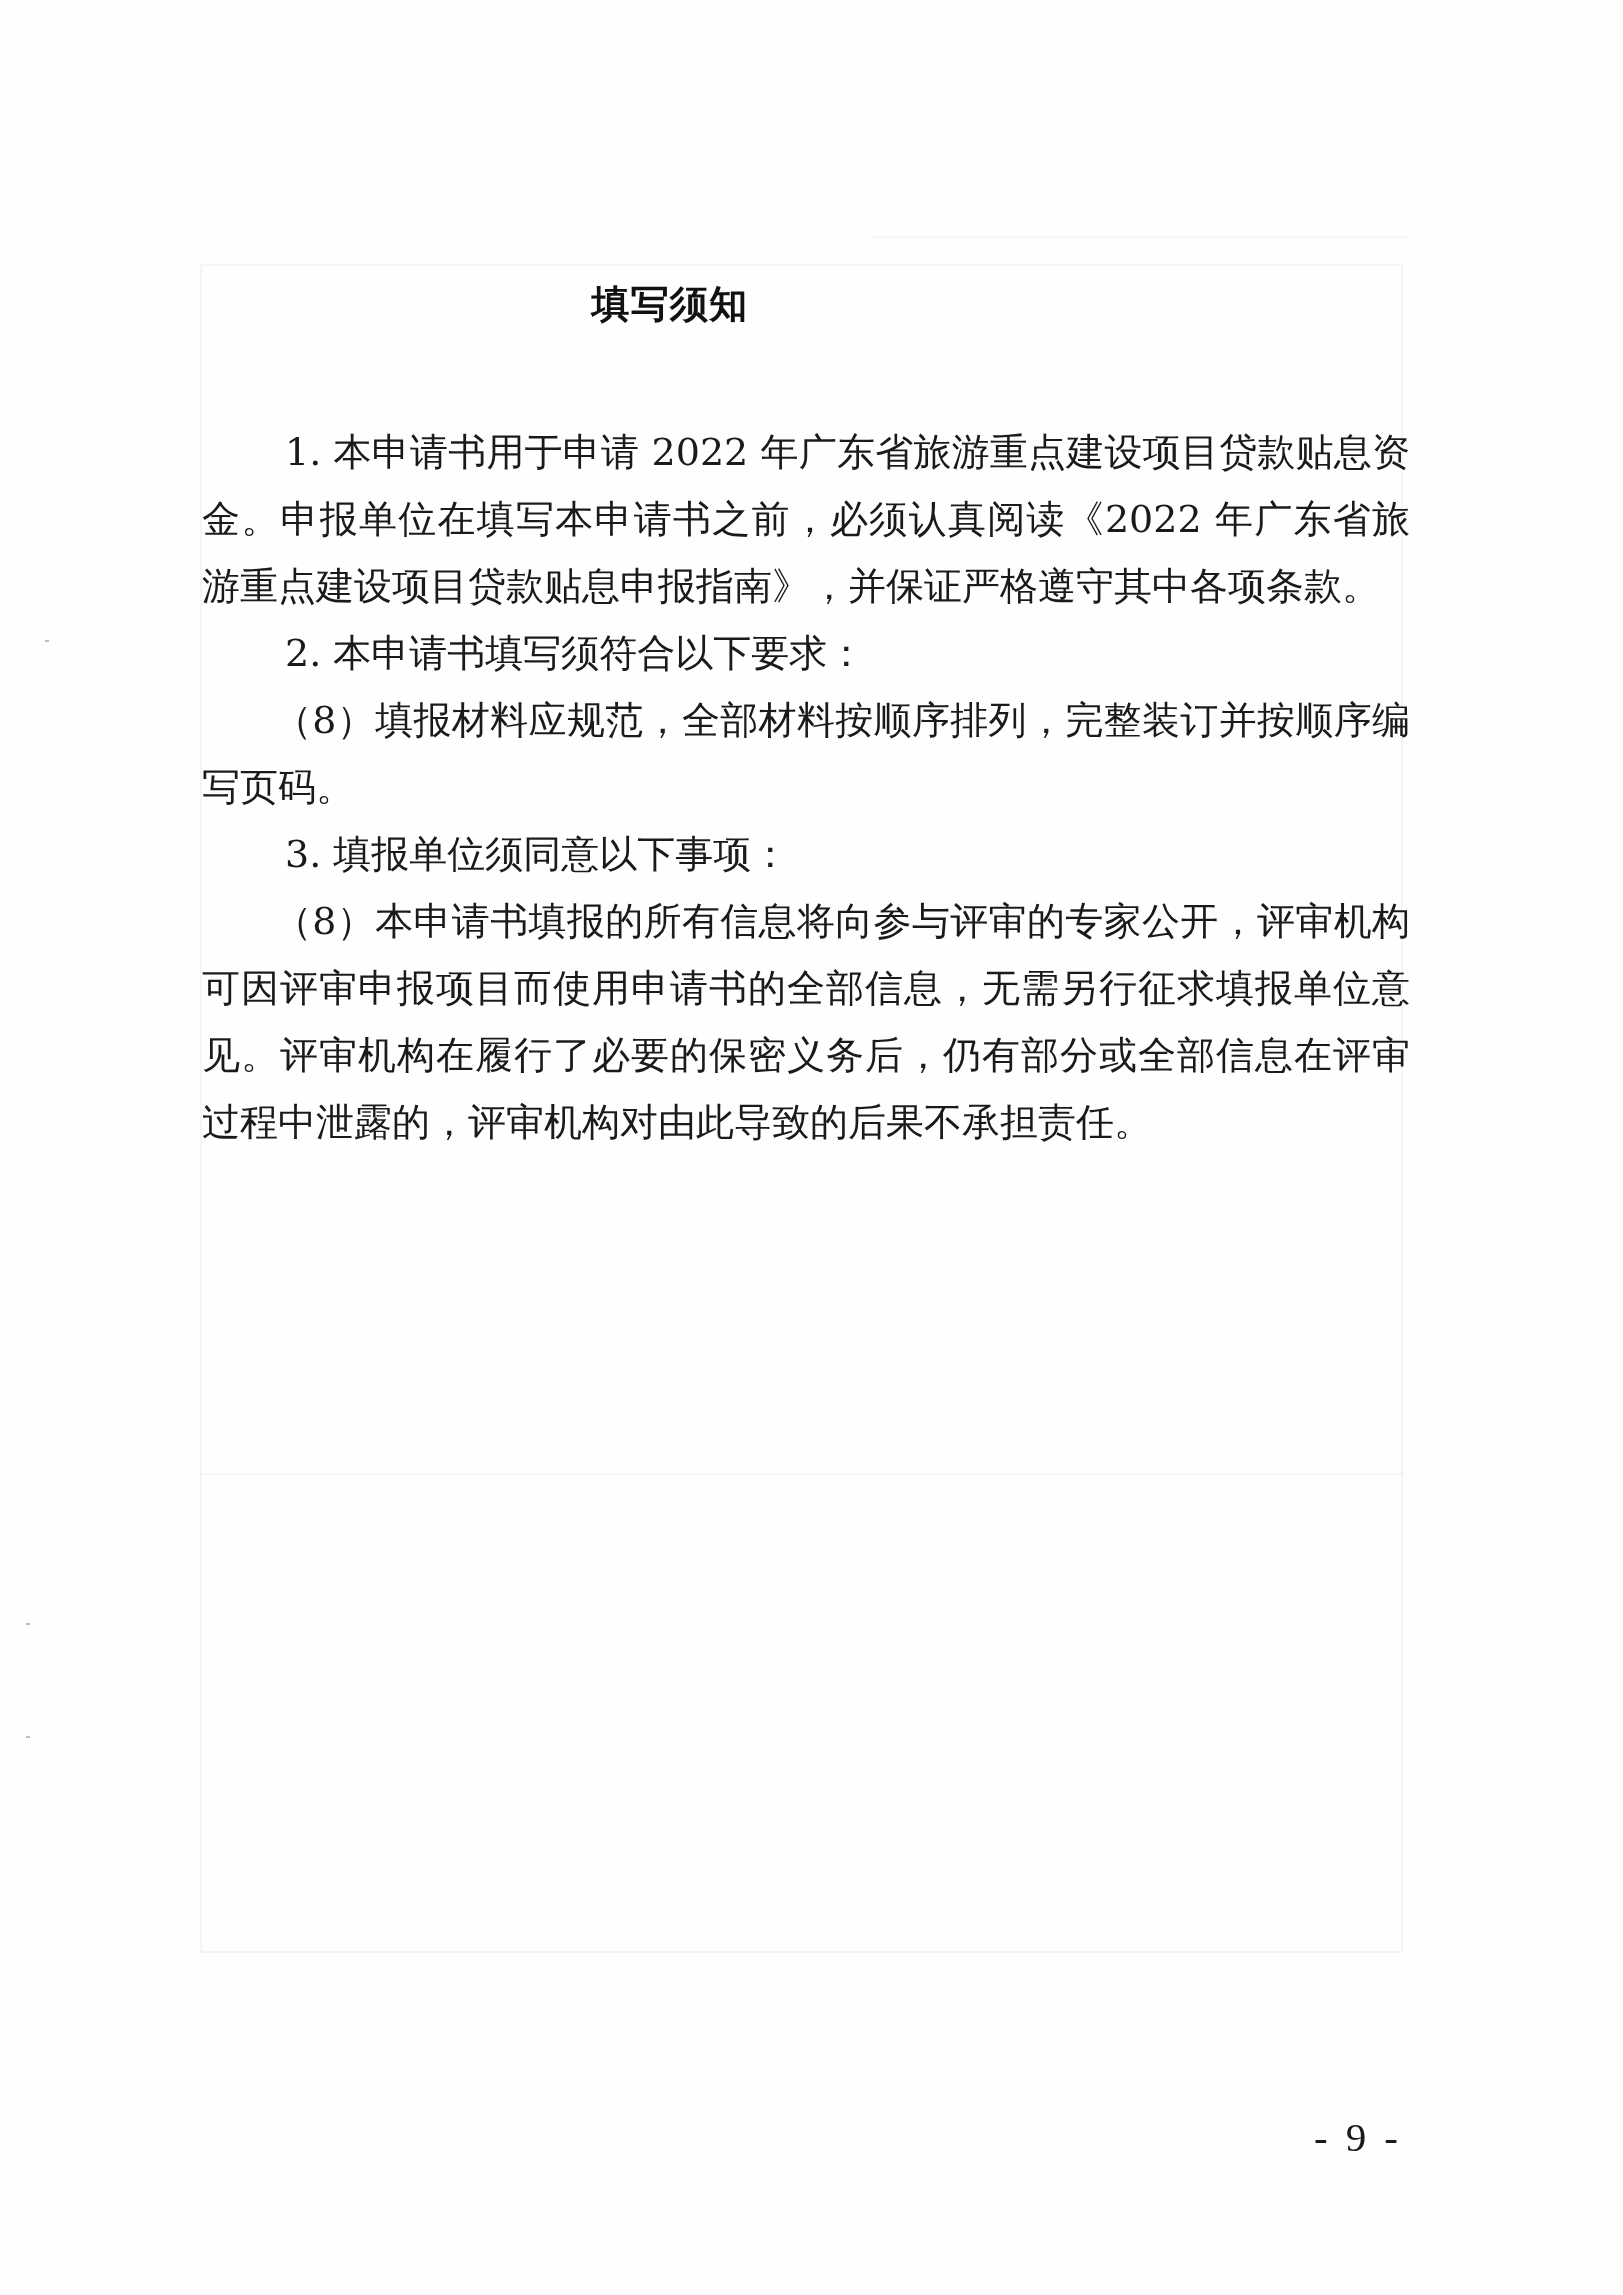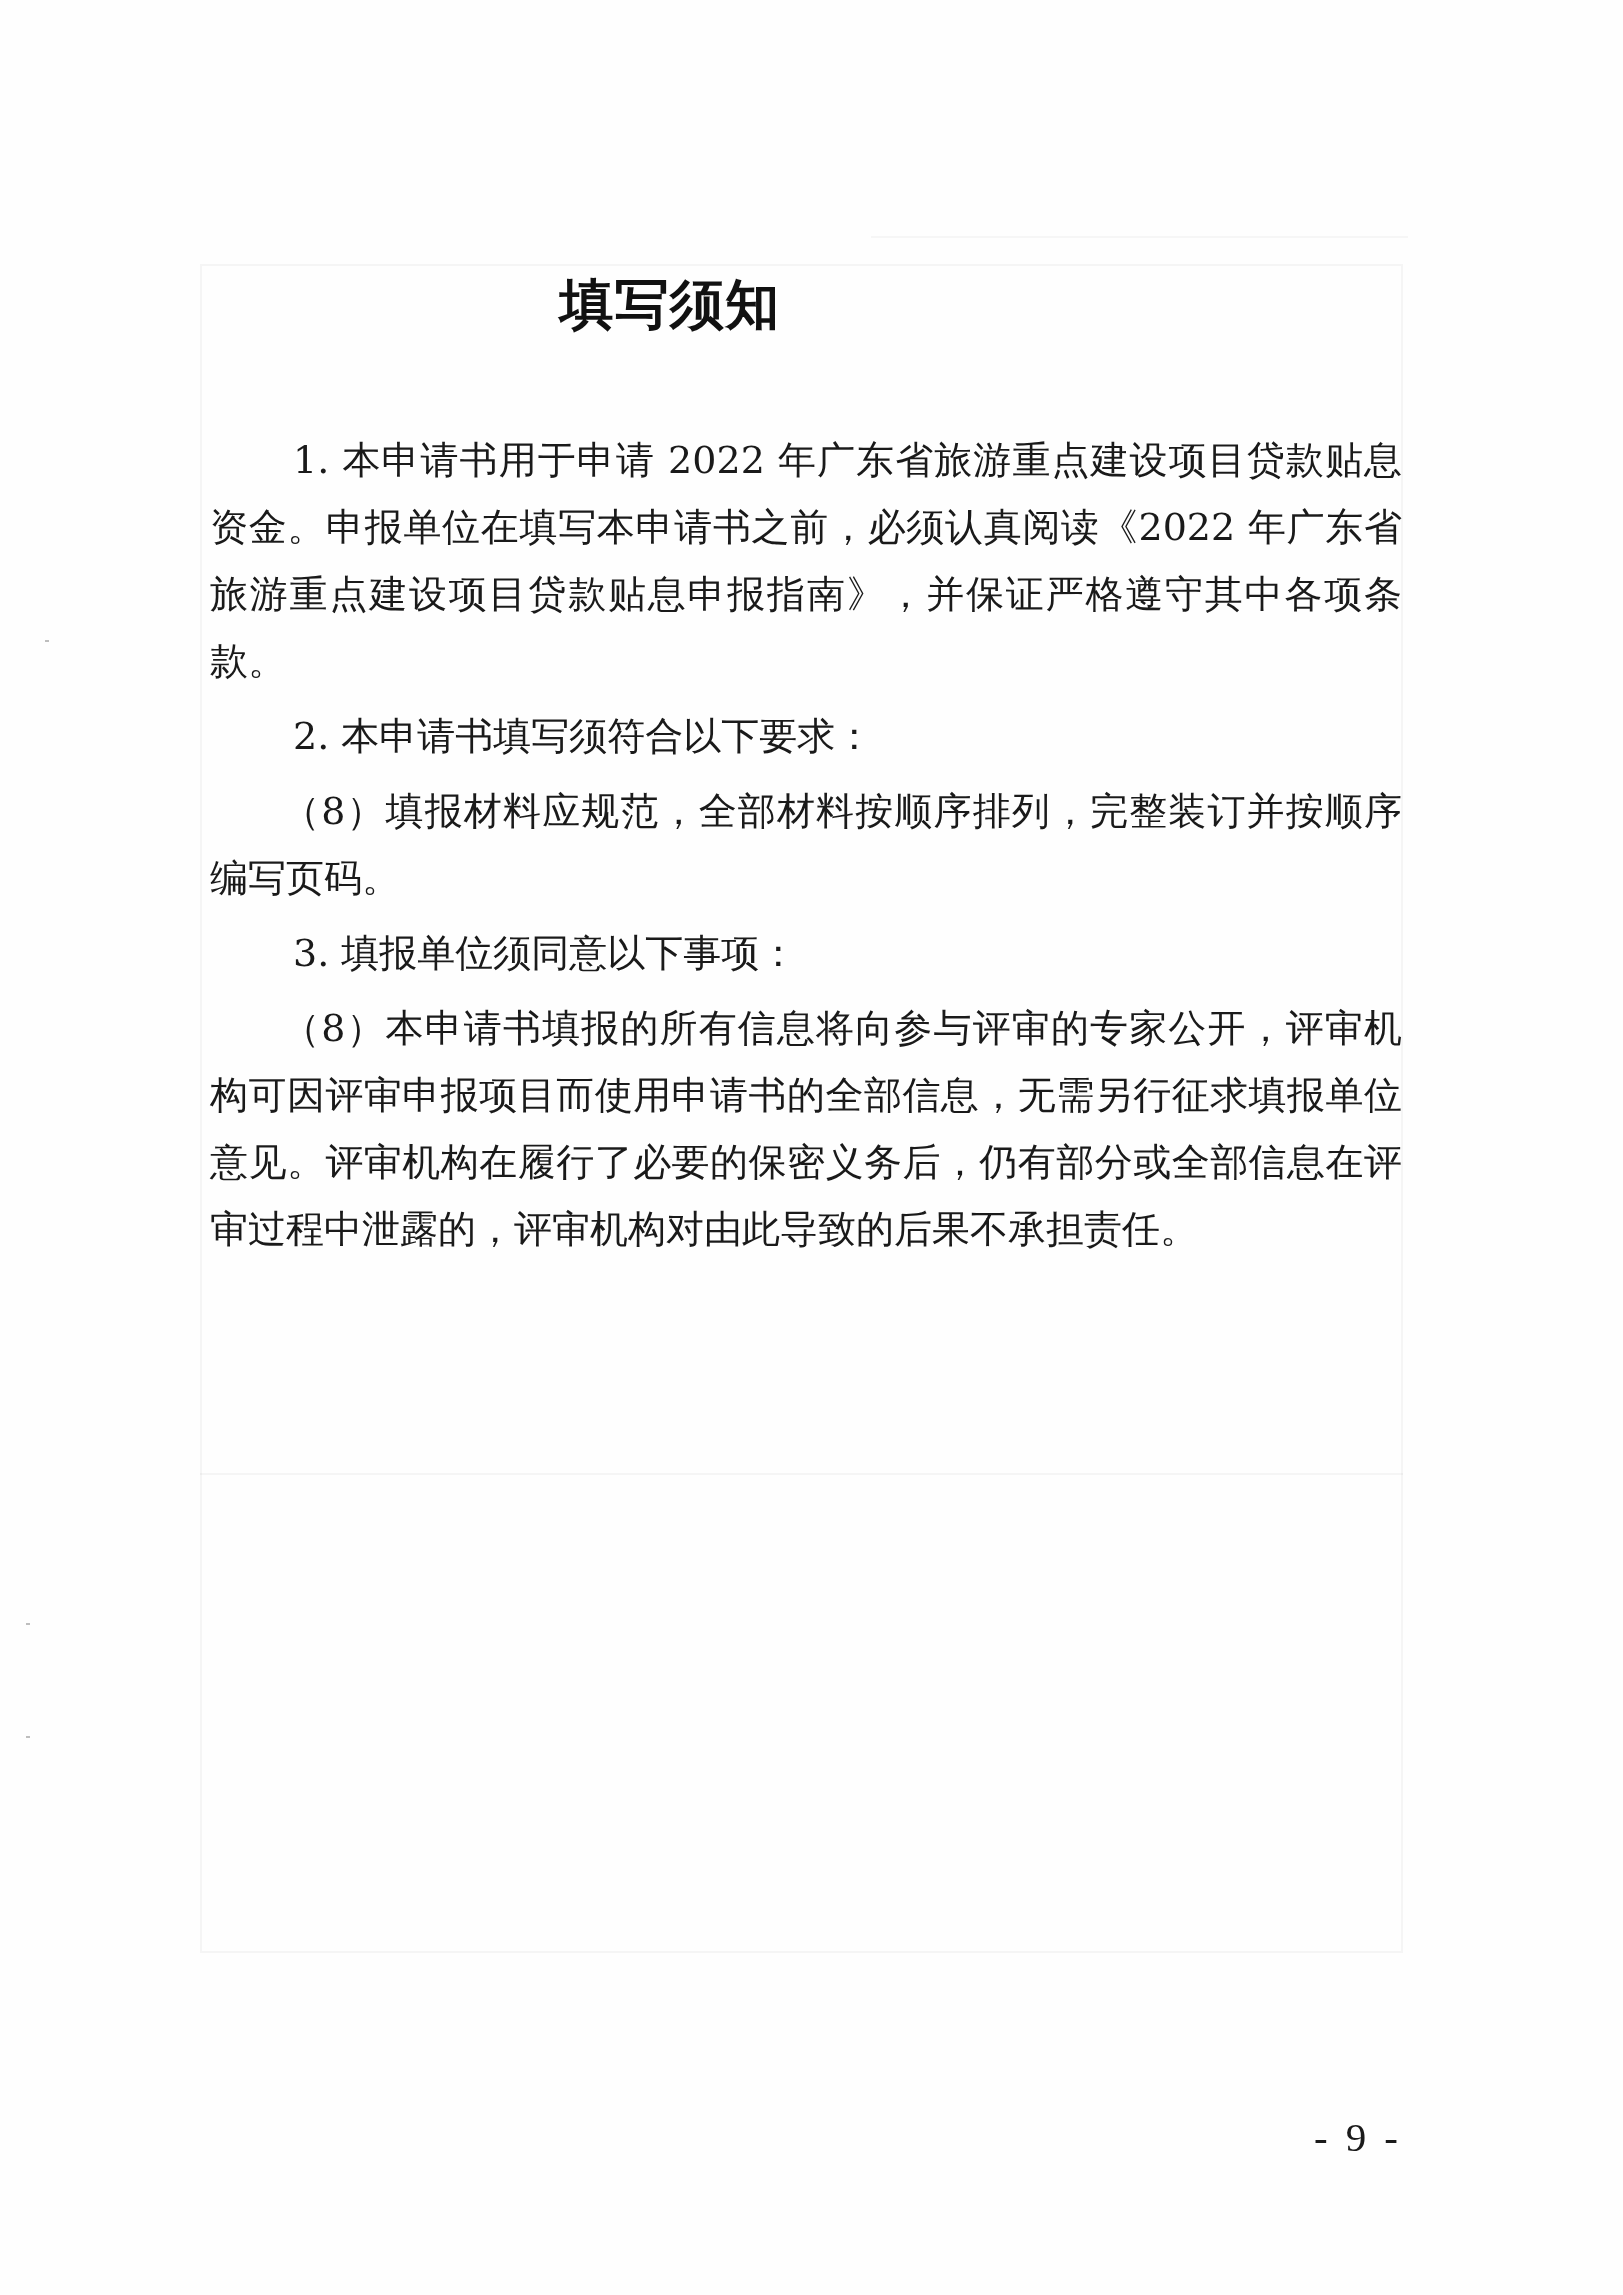--- a/index.html
+++ b/index.html
@@ -55,39 +55,39 @@
     background: rgba(0,0,0,0.25);
   }
   .title {
     position: absolute;
     left: 0;
     top: 275px;
     width: 1340px;
     text-align: center;
     font-family: "DejaVu Sans", "Liberation Sans", sans-serif;
     font-weight: bold;
-    font-size: 54px;
+    font-size: 38px;
     letter-spacing: 1.3px;
     line-height: 59px;
     color: #111111;
   }
   .body-text {
     position: absolute;
     left: 202px;
     top: 419px;
     width: 1208px;
     font-family: "DejaVu Serif", "Liberation Serif", serif;
     font-size: 38px;
     line-height: 67px;
     color: #1a1a1a;
     text-align: justify;
     text-justify: inter-character;
   }
   .para {
-    margin: 8px;
+    margin: 0;
     padding: 0;
     text-indent: 83px;
   }
   .para.sub {
     text-indent: 72px;
   }
   .page-number {
     position: absolute;
     left: 1299px;
     top: 2111px;

